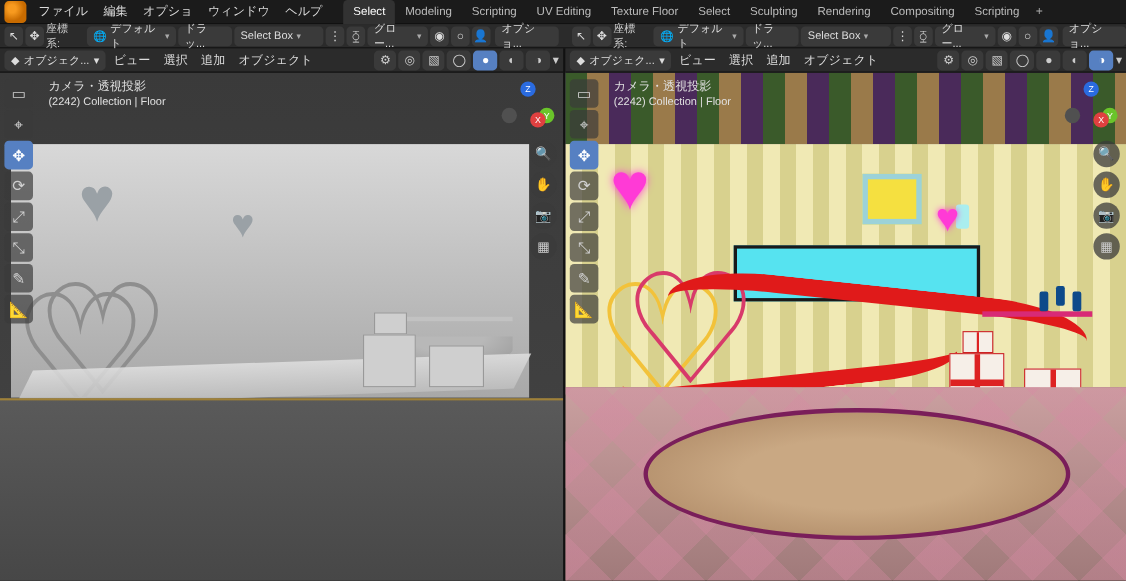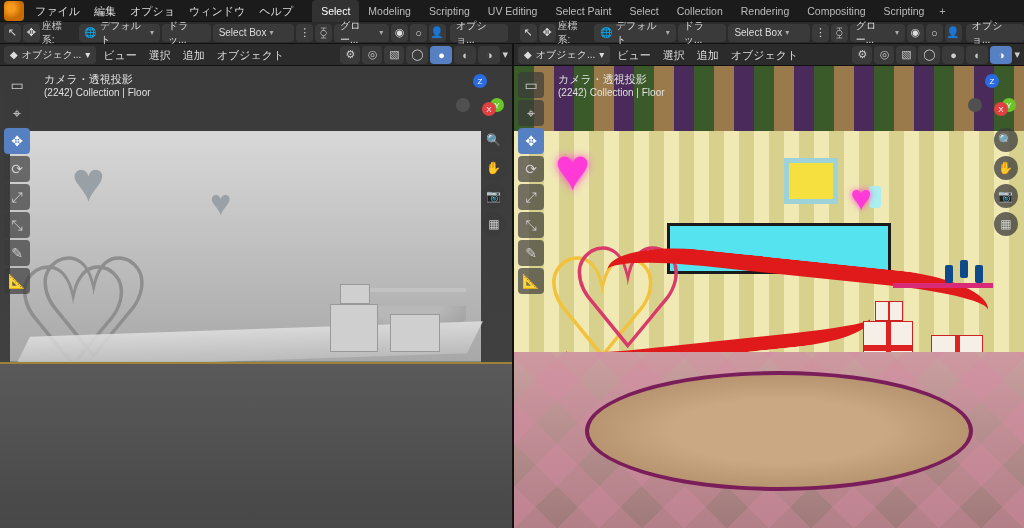--- a/index.html
+++ b/index.html
@@ -291,23 +291,23 @@
   <div class="menu-item">編集</div>
   <div class="menu-item">オプショ</div>
   <div class="menu-item">ウィンドウ</div>
   <div class="menu-item">ヘルプ</div>
 
   <div class="tabs-ws">
     <div class="tab-ws active">Select</div>
     <div class="tab-ws">Modeling</div>
     <div class="tab-ws">Scripting</div>
     <div class="tab-ws">UV Editing</div>
-    <div class="tab-ws">Select Paint</div>
+    <div class="tab-ws">Texture Floor</div>
     <div class="tab-ws">Select</div>
-    <div class="tab-ws">Collection</div>
+    <div class="tab-ws">Sculpting</div>
     <div class="tab-ws">Rendering</div>
     <div class="tab-ws">Compositing</div>
     <div class="tab-ws">Scripting</div>
     <div class="tab-add">+</div>
   </div>
 </div>
 
 <div class="hdr2">
 
   <div class="ico">↖</div>

